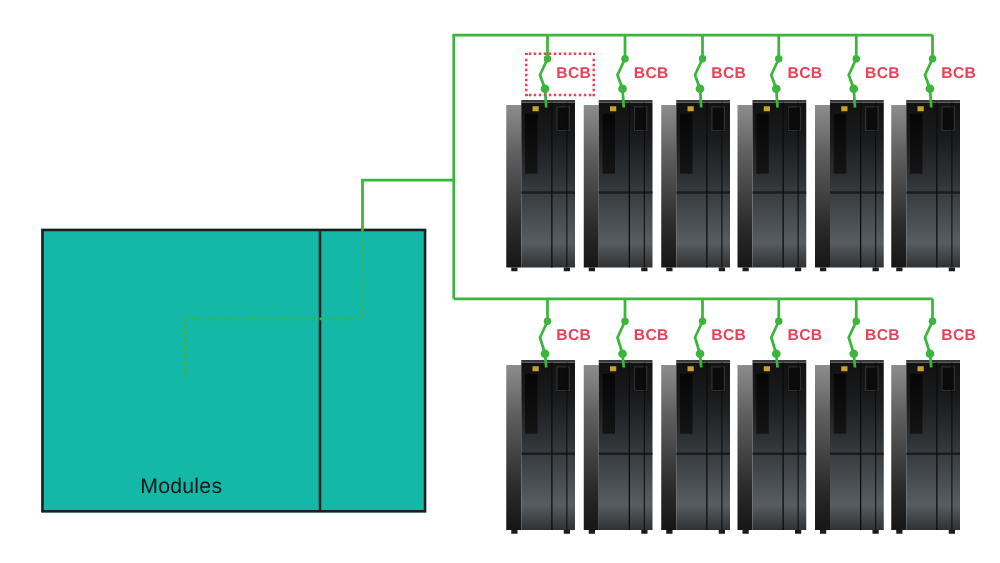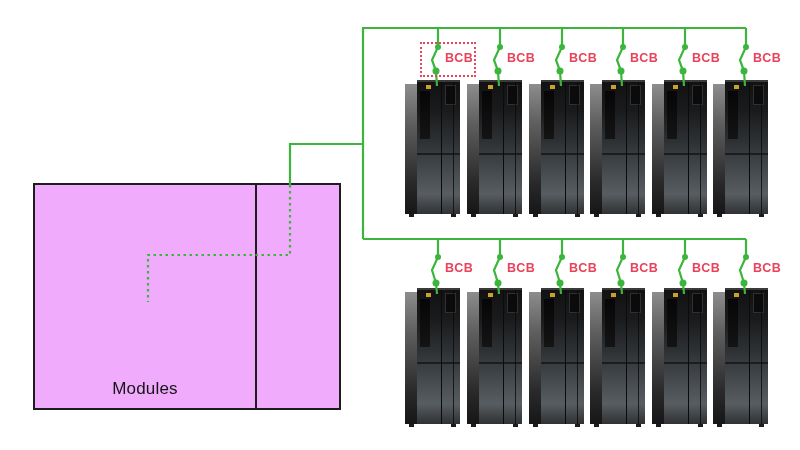--- a/index.html
+++ b/index.html
@@ -4,21 +4,21 @@
 <style>
   html, body { margin:0; padding:0; background:#fff; }
   .stage {
     position:relative; width:800px; height:450px; background:#ffffff;
     font-family:"Liberation Sans","DejaVu Sans",sans-serif; overflow:hidden;
   }
 
   
   .left-box {
     position:absolute; left:33px; top:183px; width:308px; height:227px;
-    border:2px solid #1d1d1d; box-sizing:border-box; display:flex; background:#f0abfc;
+    border:2px solid #1d1d1d; box-sizing:border-box; display:flex; background:#14b8a6;
   }
   .modules-section {
     width:222px; border-right:2px solid #1d1d1d; box-sizing:border-box;
     display:flex; align-items:flex-end; justify-content:center; padding-bottom:9px;
   }
   .io-section {
     flex:1; display:flex; align-items:flex-end; justify-content:center; padding-bottom:9px;
   }
   .box-label { font-size:17px; color:#151515; letter-spacing:.2px; }
 

